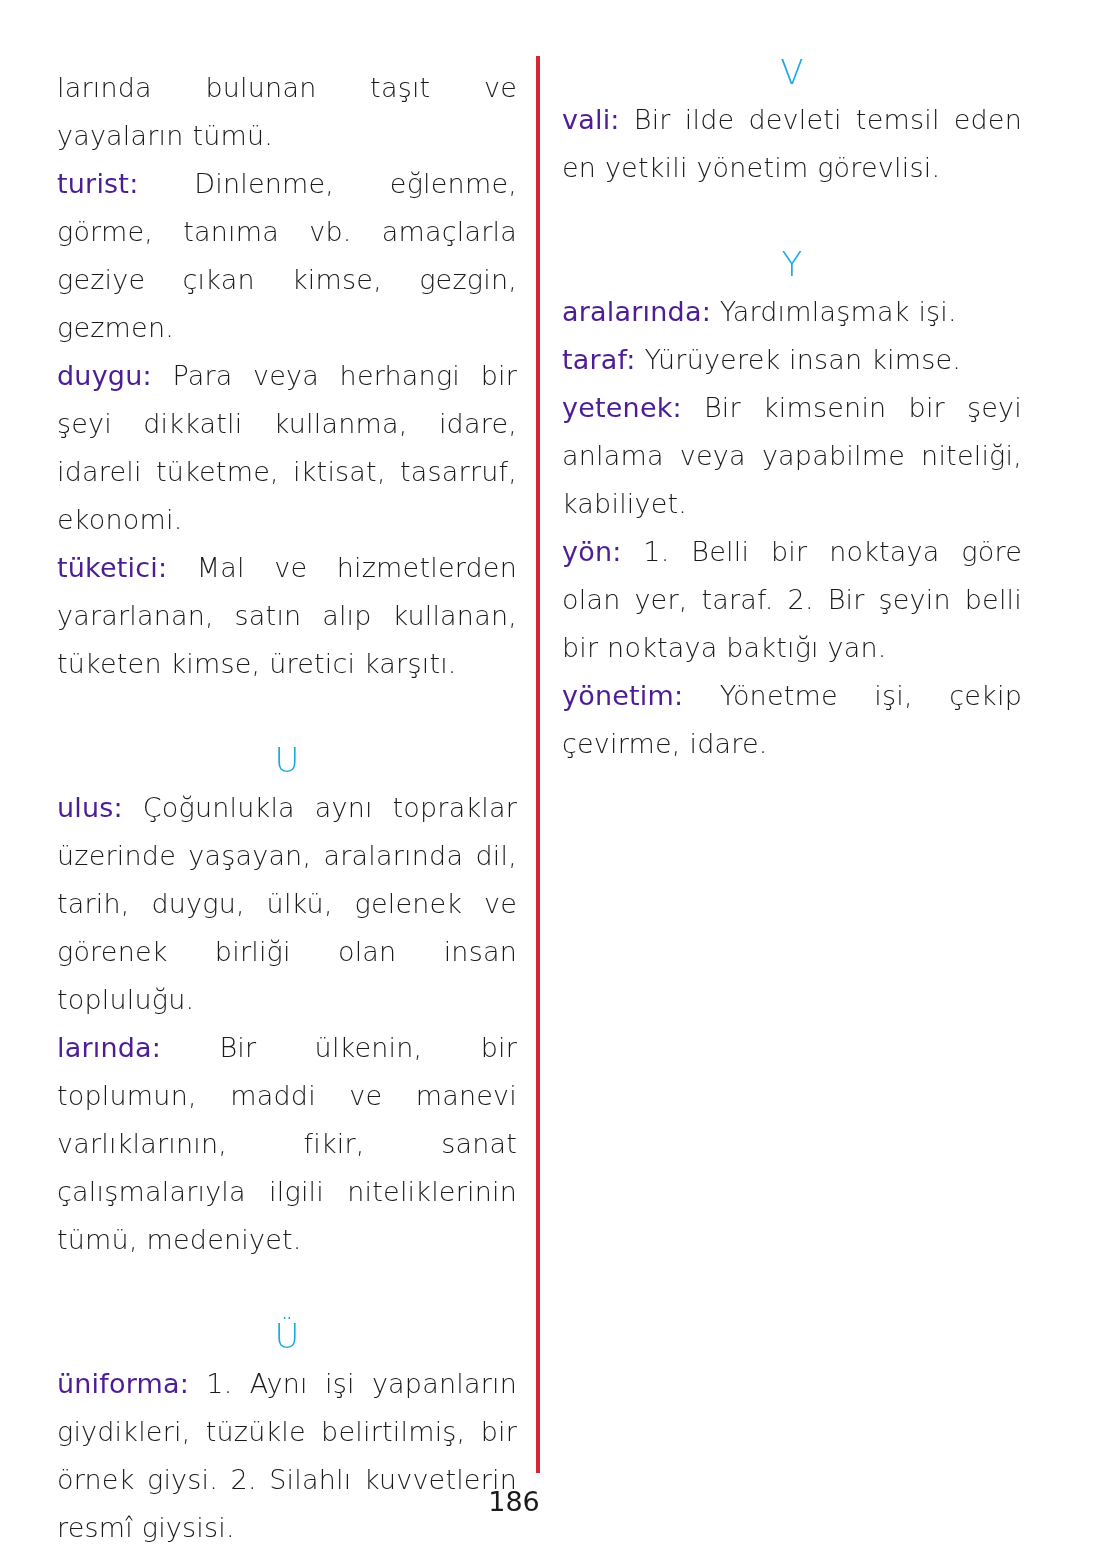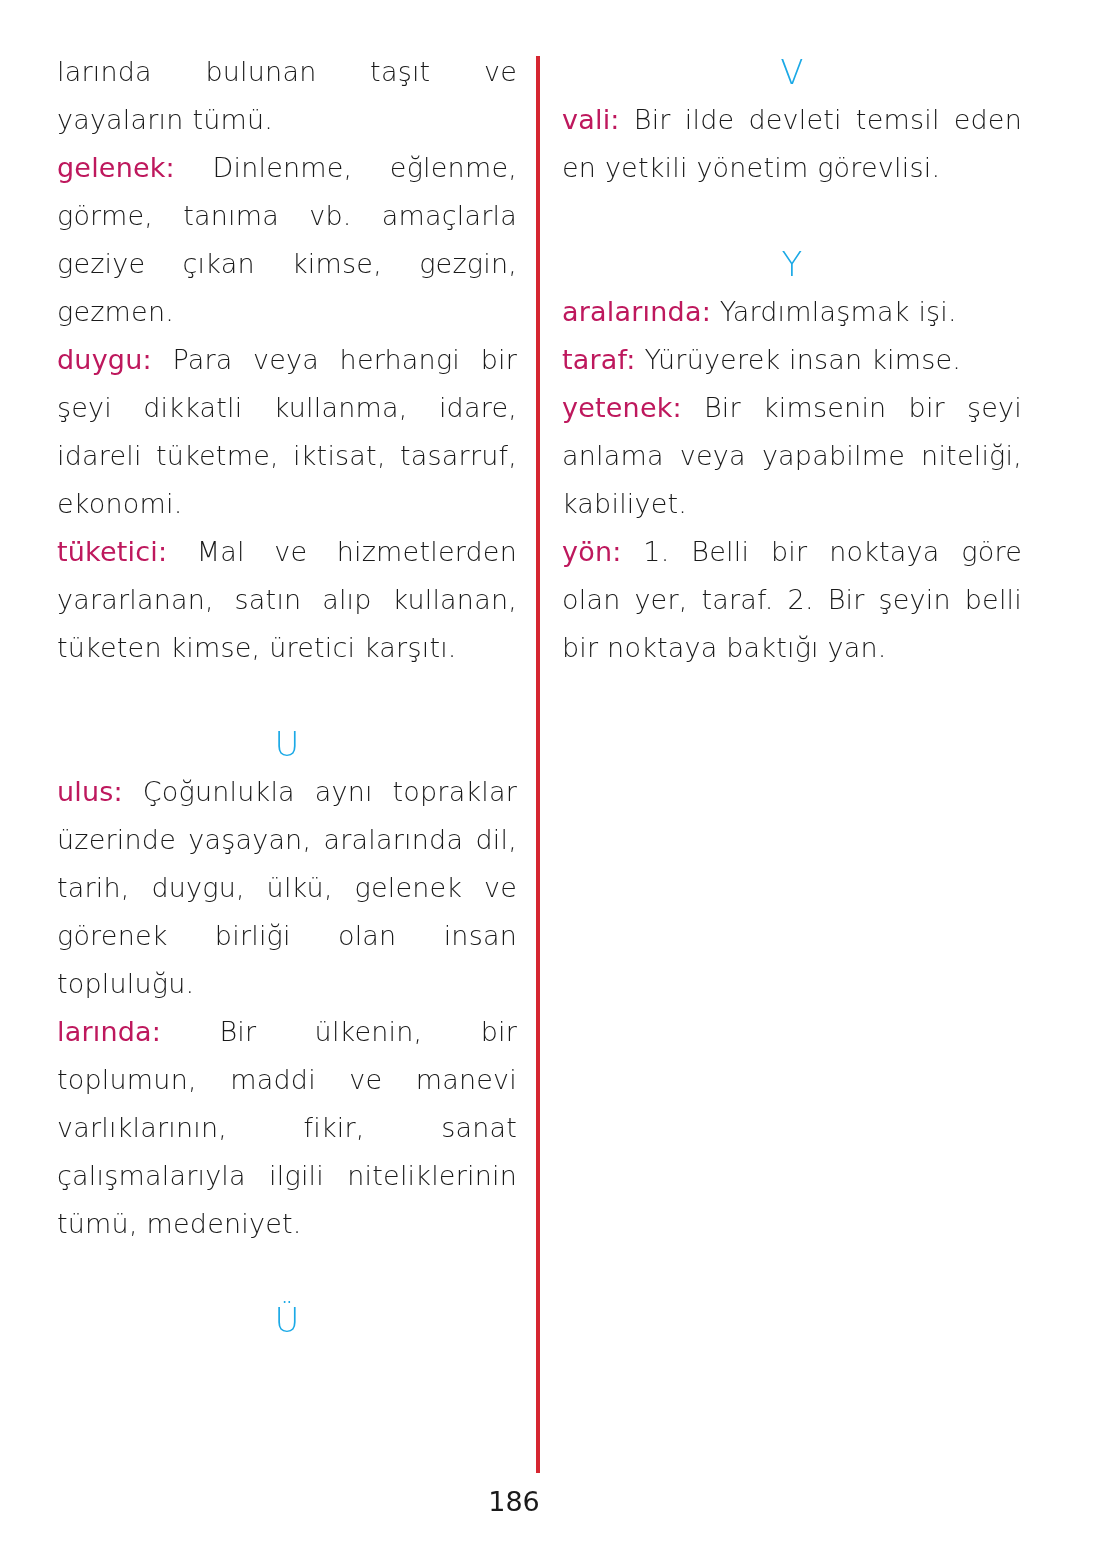--- a/index.html
+++ b/index.html
@@ -18,33 +18,33 @@
     .column {
       position: absolute;
       top: 48px;
       width: 460px;
       font-size: 27px;
       line-height: 48px;
       text-align: justify;
       font-weight: 300;
       letter-spacing: 0.2px;
     }
-    .col-left { left: 57px; }
+    .col-left { left: 57px; margin-top: 16px; }
     .col-right { left: 562px; }
     .divider {
       position: absolute;
       left: 536px;
       top: 56px;
       width: 4px;
       height: 1417px;
       background: #d62631;
     }
     .entry { margin: 0; }
     .term {
-      color: #be185d;
+      color: #4c1d95;
       font-weight: 500;
     }
     .continuation { margin: 0; }
     .letter-heading {
       text-align: center;
       color: #1ba9e6;
       font-size: 34px;
       line-height: 48px;
       margin: 0;
     }
@@ -59,21 +59,21 @@
       color: #1a1a1a;
     }
   </style>
 </head>
 <body>
 
 <div class="column col-left">
   <p class="continuation">larında bulunan taşıt ve yayaların tümü.</p>
 
   <p class="entry">
-    <span class="term">gelenek:</span>
+    <span class="term">turist:</span>
     <span>Dinlenme, eğlenme, görme, tanıma vb. amaçlarla geziye çıkan kimse, gezgin, gezmen.</span>
   </p>
   <p class="entry">
     <span class="term">duygu:</span>
     <span>Para veya herhangi bir şeyi dikkatli kullanma, idare, idareli tüketme, iktisat, tasarruf, ekonomi.</span>
   </p>
   <p class="entry">
     <span class="term">tüketici:</span>
     <span>Mal ve hizmetlerden yararlanan, satın alıp kullanan, tüketen kimse, üretici karşıtı.</span>
   </p>
@@ -82,20 +82,24 @@
   <p class="entry">
     <span class="term">ulus:</span>
     <span>Çoğunlukla aynı topraklar üzerinde yaşayan, aralarında dil, tarih, duygu, ülkü, gelenek ve görenek birliği olan insan topluluğu.</span>
   </p>
   <p class="entry">
     <span class="term">larında:</span>
     <span>Bir ülkenin, bir toplumun, maddi ve manevi varlıklarının, fikir, sanat çalışmalarıyla ilgili niteliklerinin tümü, medeniyet.</span>
   </p>
 
   <p class="letter-heading gap-before-heading">Ü</p>
+  <p class="entry">
+    <span class="term">üniforma:</span>
+    <span>1. Aynı işi yapanların giydikleri, tüzükle belirtilmiş, bir örnek giysi. 2. Silahlı kuvvetlerin resmî giysisi.</span>
+  </p>
 </div>
 
 <div class="divider"></div>
 
 <div class="column col-right">
   <p class="letter-heading">V</p>
   <p class="entry">
     <span class="term">vali:</span>
     <span>Bir ilde devleti temsil eden en yetkili yönetim görevlisi.</span>
   </p>
@@ -110,15 +114,19 @@
     <span>Yürüyerek insan kimse.</span>
   </p>
   <p class="entry">
     <span class="term">yetenek:</span>
     <span>Bir kimsenin bir şeyi anlama veya yapabilme niteliği, kabiliyet.</span>
   </p>
   <p class="entry">
     <span class="term">yön:</span>
     <span>1. Belli bir noktaya göre olan yer, taraf. 2. Bir şeyin belli bir noktaya baktığı yan.</span>
   </p>
+  <p class="entry">
+    <span class="term">yönetim:</span>
+    <span>Yönetme işi, çekip çevirme, idare.</span>
+  </p>
 </div>
 
 <div class="page-number">186</div>
 
 </body></html>

